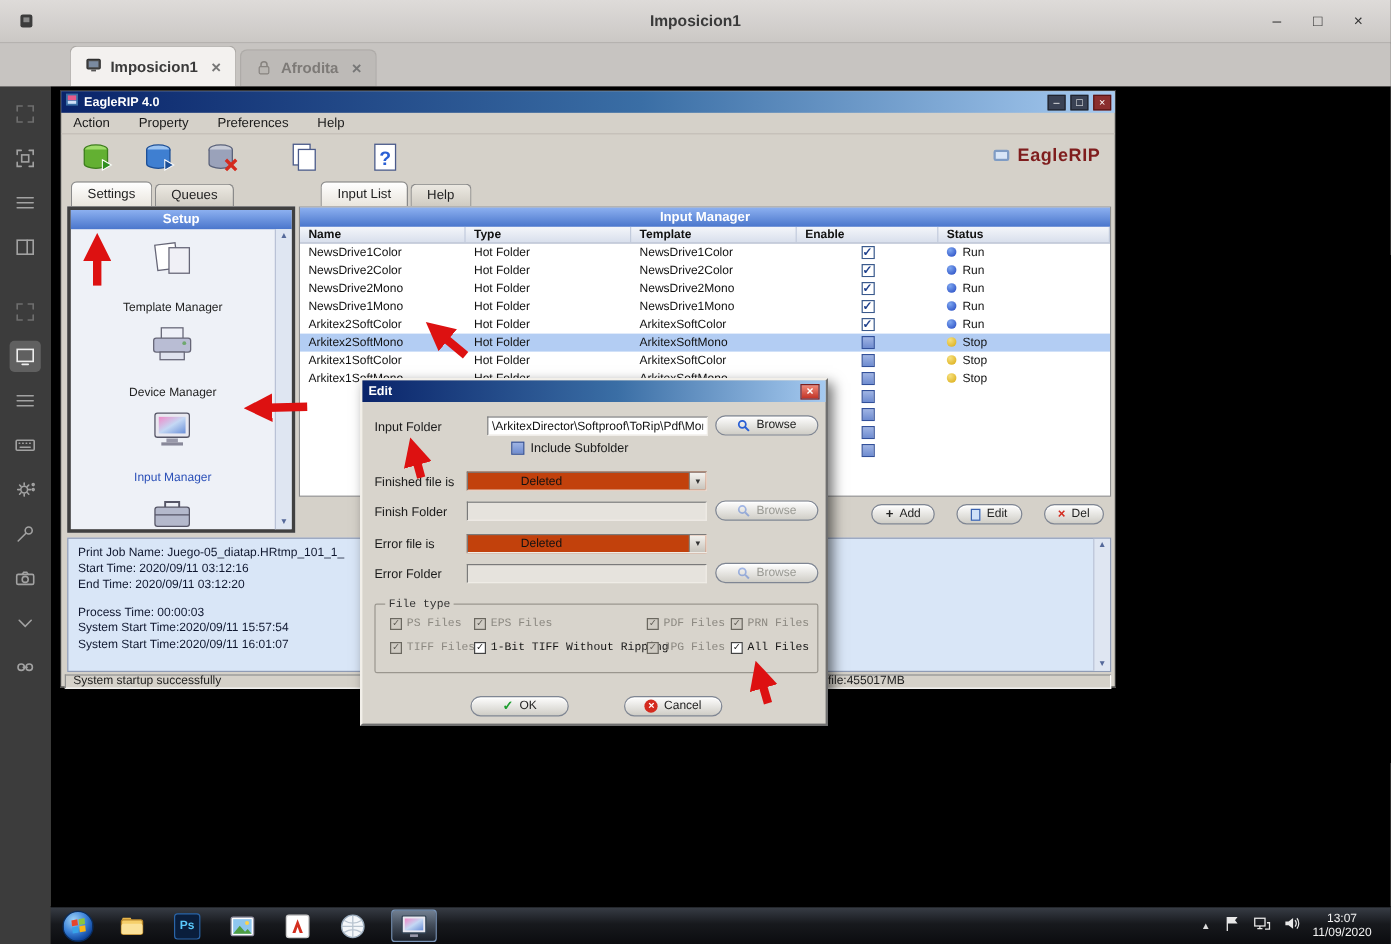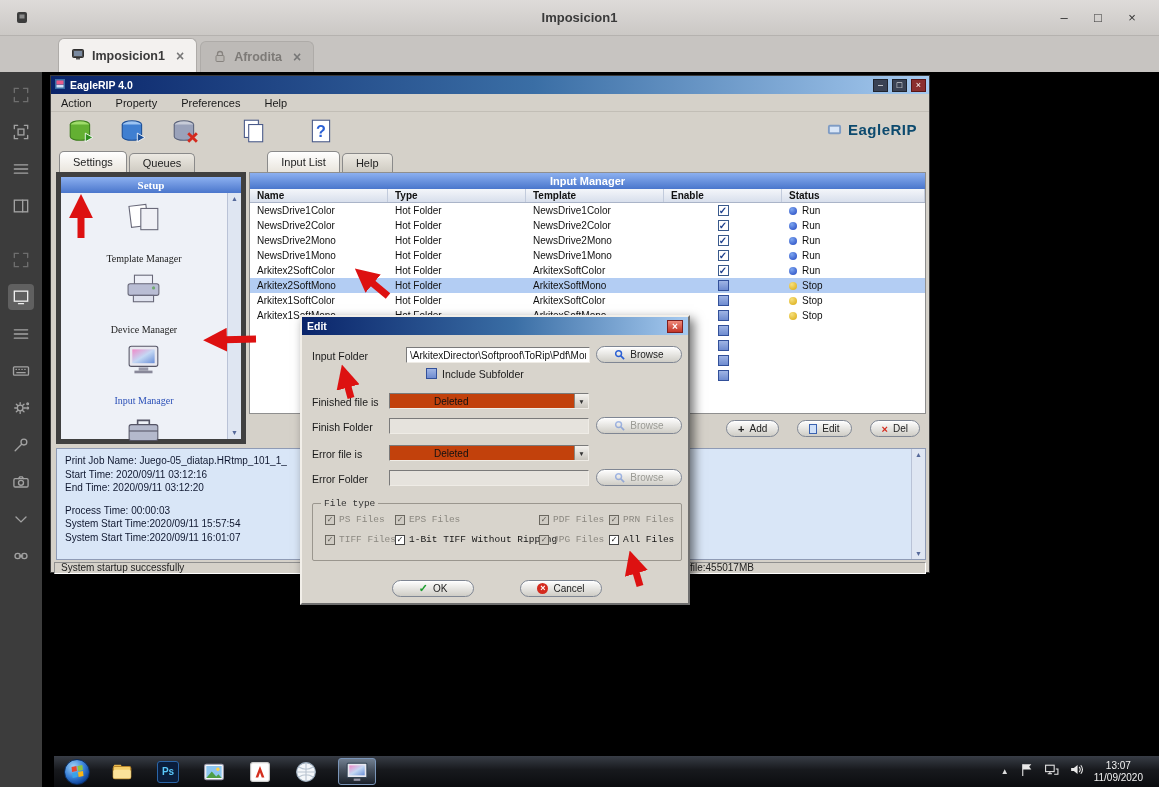--- a/index.html
+++ b/index.html
@@ -38,32 +38,32 @@
   .rip { position:absolute; left:8px; top:3px; width:880px; height:498px; background:#d5d1c9; border:1px solid #3a3a3a; box-shadow:3px 3px 8px rgba(0,0,0,.6); z-index:1; }
   .rip-title { height:18px; background:linear-gradient(90deg,#0a246a,#3a6ea5 55%,#a6caf0); display:flex; align-items:center; padding:0 3px; gap:4px; }
   .rip-title .t { color:#fff; font-weight:bold; font-size:10.5px; flex:1; }
   .rip-ctl { width:15px; height:13px; font-size:9px; line-height:11px; text-align:center; color:#fff; background:#3a4254; border:1px solid #20242e; flex:none; }
   .rip-ctl.close { background:#8b2f2f; border-color:#5a1515; }
   .rip-menu { height:18px; display:flex; align-items:center; gap:24px; padding-left:10px; font-size:11px; color:#1a1a1a; border-bottom:1px solid #c2beb6; }
   .rip-toolbar { height:38px; display:flex; align-items:center; padding-left:16px; gap:24px; position:relative; }
   .tb-ic { width:28px; height:28px; flex:none; }
   .tb-ic svg { width:100%; height:100%; }
   .tb-ic.g2 { margin-left:16px; }
-  .rip-logo { position:absolute; right:12px; top:9px; font-size:15px; font-weight:bold; color:#0c4a6e; letter-spacing:.5px; display:flex; gap:6px; align-items:center; }
+  .rip-logo { position:absolute; right:12px; top:9px; font-size:15px; font-weight:bold; color:#7f1d1d; letter-spacing:.5px; display:flex; gap:6px; align-items:center; }
   .rip-logo svg { width:15px; height:15px; }
 
   .rip-tabs { height:22px; display:flex; align-items:flex-end; padding-left:8px; }
   .rip-tab { height:19px; padding:0 13px; font-size:11px; display:flex; align-items:center; background:linear-gradient(#ece9e2,#cfcbc2); border:1px solid #8a8a8a; border-bottom:none; border-radius:5px 5px 0 0; margin-right:2px; color:#222; }
   .rip-tab.front { background:linear-gradient(#fff,#e9e5dd); height:21px; }
   .rt-spacer { width:70px; }
 
   .panel-hdr { height:16px; background:linear-gradient(#8cb0f0,#4a76cc); color:#fff; font-size:11px; font-weight:bold; text-align:center; line-height:16px; }
 
   
-  .setup-panel { position:absolute; left:5px; top:96px; width:190px; height:272px; border:5px solid #404040; background:#eef1f7;font-family:Liberation Serif, serif; }
+  .setup-panel { position:absolute; left:5px; top:96px; width:190px; height:272px; border:3px solid #404040; background:#eef1f7; }
   .setup-body { position:absolute; top:16px; bottom:0; left:0; right:14px; display:flex; flex-direction:column; align-items:center; padding-top:8px; gap:8px; }
   .setup-item { display:flex; flex-direction:column; align-items:center; gap:18px; font-size:10px; color:#222; }
   .setup-item svg { width:44px; height:34px; }
   .setup-item.sel .cap { color:#2b50b8; }
   .vscroll { position:absolute; top:16px; bottom:0; right:0; width:14px; background:#dfe6f2; border-left:1px solid #b9c2d6; display:flex; flex-direction:column; justify-content:space-between; align-items:center; font-size:7px; color:#55699a; padding:2px 0; }
 
   
   .im-panel { position:absolute; left:198px; top:96px; width:677px; height:242px; border:1px solid #8f8f8f; background:#fff; display:flex; flex-direction:column; }
   .im-table { flex:1; overflow:hidden; font-size:10px; }
   .tr { display:grid; grid-template-columns:138px 138px 138px 118px 1fr; height:15px; align-items:center; }
@@ -116,21 +116,21 @@
   .ftgroup .cap { position:absolute; top:-6px; left:8px; background:#d8d4cc; font-size:9.5px; padding:0 3px; color:#333; }
   .ftgrid { display:grid; grid-template-columns:70px 144px 70px auto; padding:10px 0 0 12px; row-gap:9px; font-size:9.5px; }
   .ft { display:flex; align-items:center; gap:4px; white-space:nowrap; }
   .ft .box { width:10px; height:10px; border:1px solid #6a675f; background:#d0ccc4; color:#5c5952; font-size:9px; line-height:8px; text-align:center; font-weight:bold; flex:none; }
   .ft.en .box { background:#fff; border-color:#444; color:#111; }
   .ft .tx { color:#8b8880; }
   .ft.en .tx { color:#151515; }
   .dlg .pill { position:absolute; }
 
   
-  .taskbar { position:absolute; left:12px; right:0; bottom:0; height:32px; background:linear-gradient(#383d46,#17191d 45%,#0b0c0f); border-top:1px solid #000; display:flex; align-items:center; padding:0 8px 0 10px; gap:18px; z-index:5; }
+  .taskbar { position:absolute; left:0; right:0; bottom:0; height:32px; background:linear-gradient(#383d46,#17191d 45%,#0b0c0f); border-top:1px solid #000; display:flex; align-items:center; padding:0 8px 0 10px; gap:18px; z-index:5; }
   .orb { width:26px; height:26px; border-radius:50%; background:radial-gradient(circle at 35% 28%, #9ed2f7, #3b82d8 45%, #0a3f96 78%, #062a66); border:1px solid #0a2c5c; display:flex; align-items:center; justify-content:center; flex:none; }
   .flag { width:11px; height:11px; display:grid; grid-template-columns:1fr 1fr; gap:1px; transform:rotate(-6deg) skewY(-4deg); }
   .flag i { display:block; }
   .tb-item { width:28px; height:26px; display:flex; align-items:center; justify-content:center; flex:none; }
   .tb-item svg { width:22px; height:22px; }
   .tb-item.active { width:38px; height:27px; border:1px solid #7a95b8; border-radius:3px; background:linear-gradient(rgba(190,215,245,.45), rgba(90,120,160,.18)); }
   .ps-ic { width:22px; height:22px; border-radius:3px; background:#0a1e3c; border:1px solid #2a65a8; color:#5ac8fa; font-size:10px; font-weight:bold; display:flex; align-items:center; justify-content:center; }
   .tray { margin-left:auto; display:flex; align-items:center; gap:10px; color:#e8e8e8; }
   .tray .chev { font-size:8px; color:#ddd; }
   .tray svg { width:15px; height:15px; }

